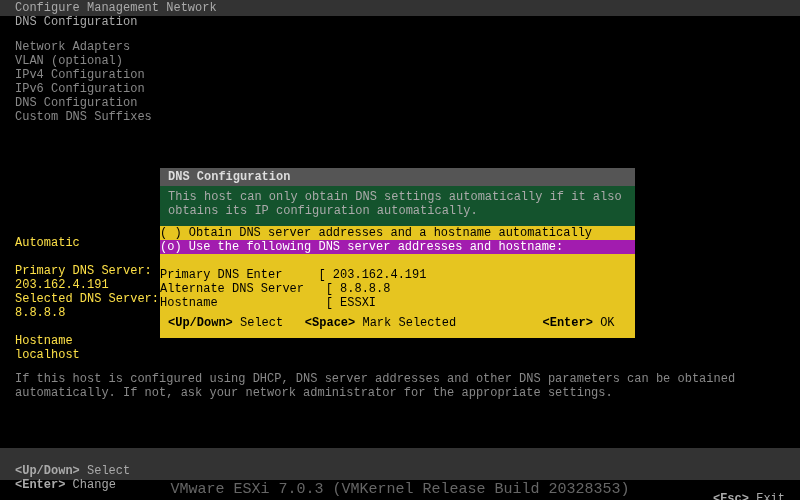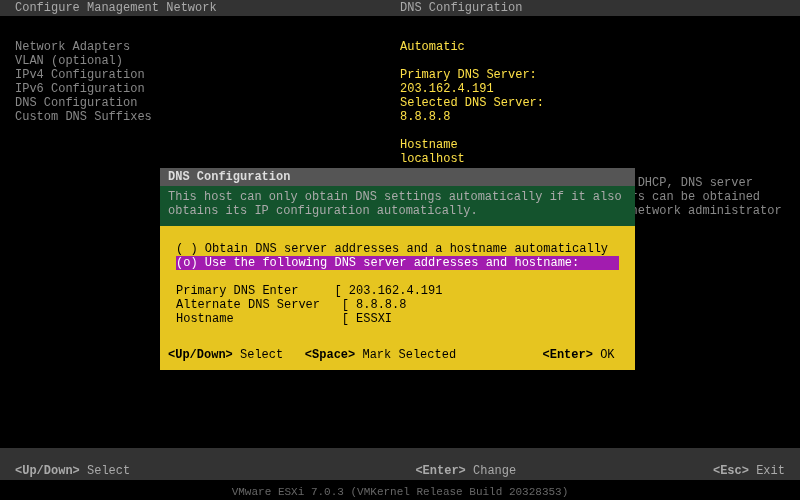--- a/index.html
+++ b/index.html
@@ -1,18 +1,19 @@
 <!DOCTYPE html>
 <html><head>
   <meta charset="utf-8">
   <style>
     * {
       margin: 0;
       padding: 0;
       box-sizing: border-box;
+      flex-direction: column;
     }
     body {
       width: 800px;
       height: 500px;
       background: #000;
       font-family: 'Courier New', monospace;
       font-size: 12px;
       color: #888;
       position: relative;
       overflow: hidden;
@@ -69,21 +70,21 @@
       line-height: 14px;
     }
     .dialog-desc {
       background: #14532d;
       color: #aaa;
       padding: 4px 8px 8px 8px;
       line-height: 14px;
     }
     .dialog-body {
       background: #e6c520;
-      padding: 16px;
+      padding: 0;
       color: #000;
     }
     .radio-line {
       color: #000;
       line-height: 14px;
     }
     .radio-line.selected {
       background: #a21caf;
       color: #fff;
     }
@@ -119,21 +120,21 @@
       flex: 0 0 18%;
       text-align: right;
     }
     .version-bar {
       position: absolute;
       bottom: 2px;
       left: 0;
       width: 100%;
       text-align: center;
       color: #666;
-      font-size: 11px;
+      font-size: 15px;
     }
     .k {
       font-weight: bold;
     }
   </style>
 </head>
 <body>
 
 <div class="header-bar">
   <div class="header-left">Configure Management Network</div>

